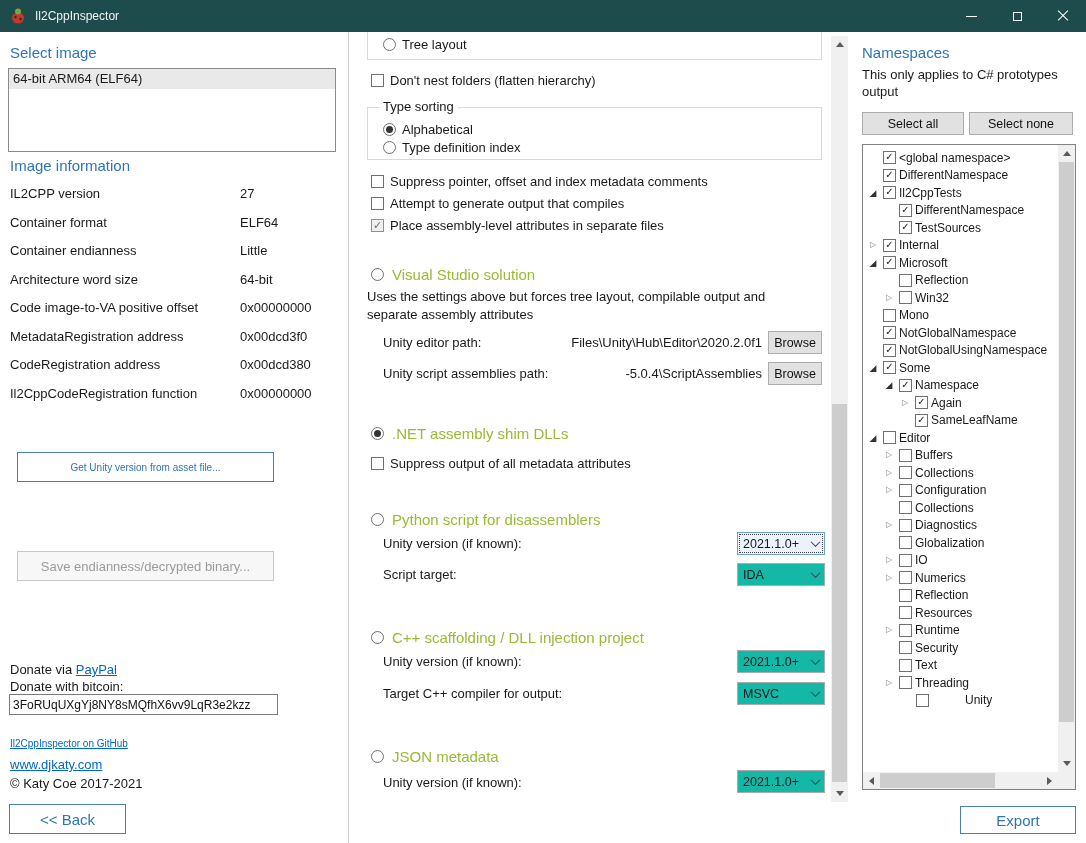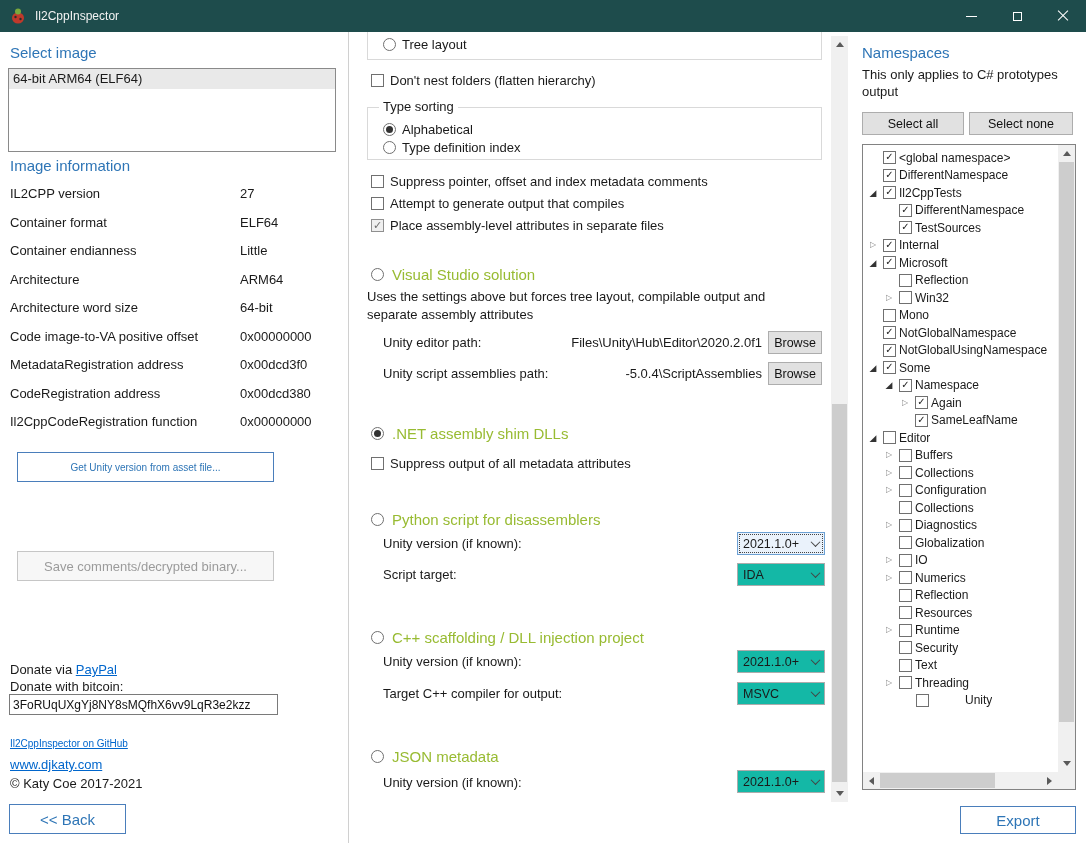--- a/index.html
+++ b/index.html
@@ -127,24 +127,20 @@
       </div>
       <div class="info-row">
         <span class="info-label">Container format</span>
         <span class="info-value">ELF64</span>
       </div>
       <div class="info-row">
         <span class="info-label">Container endianness</span>
         <span class="info-value">Little</span>
       </div>
       <div class="info-row">
-        <span class="info-label">Architecture</span>
-        <span class="info-value">ARM64</span>
-      </div>
-      <div class="info-row">
         <span class="info-label">Architecture word size</span>
         <span class="info-value">64-bit</span>
       </div>
       <div class="info-row">
         <span class="info-label">Code image-to-VA positive offset</span>
         <span class="info-value">0x00000000</span>
       </div>
       <div class="info-row">
         <span class="info-label">MetadataRegistration address</span>
         <span class="info-value">0x00dcd3f0</span>
@@ -153,21 +149,21 @@
         <span class="info-label">CodeRegistration address</span>
         <span class="info-value">0x00dcd380</span>
       </div>
       <div class="info-row">
         <span class="info-label">Il2CppCodeRegistration function</span>
         <span class="info-value">0x00000000</span>
       </div>
     </div>
 
   <div class="btn-blue" style="left:17px; top:452px; width:257px; height:30px;">Get Unity version from asset file...</div>
-  <div class="btn-disabled" style="left:17px; top:551px; width:257px; height:30px;">Save comments/decrypted binary...</div>
+  <div class="btn-disabled" style="left:17px; top:551px; width:257px; height:30px;">Save endianness/decrypted binary...</div>
 
 
   <div style="position:absolute; left:10px; top:662px; font-size:13px;"><span>Donate via </span><span class="link">PayPal</span></div>
 
   <div style="position:absolute; left:10px; top:679px; font-size:13px;">Donate with bitcoin:</div>
   <input class="bitcoin-input" value="3FoRUqUXgYj8NY8sMQfhX6vv9LqR3e2kzz" style="">
 
   <div style="position:absolute; left:10px; top:738px; font-size:10px;" class="link">Il2CppInspector on GitHub</div>
   <div style="position:absolute; left:10px; top:757px; font-size:13px;" class="link">www.djkaty.com</div>
   <div style="position:absolute; left:10px; top:776px; font-size:13px;">© Katy Coe 2017-2021</div>

